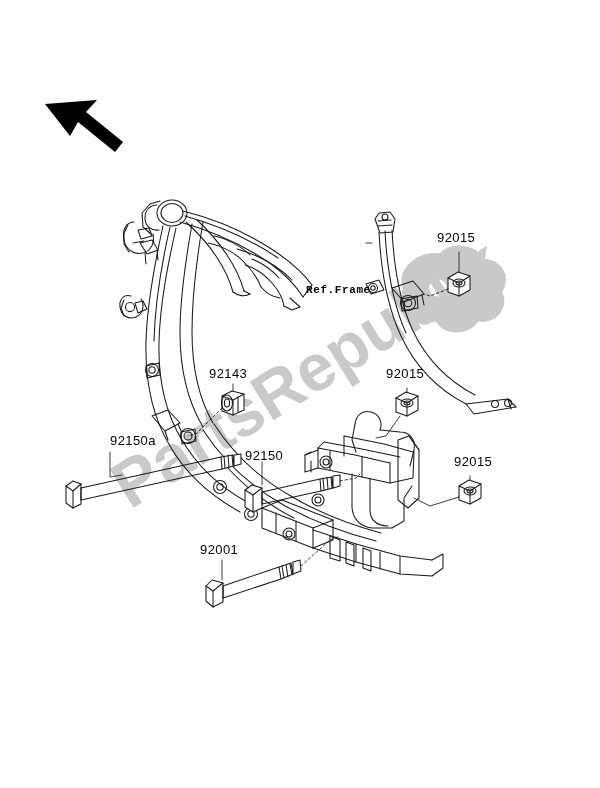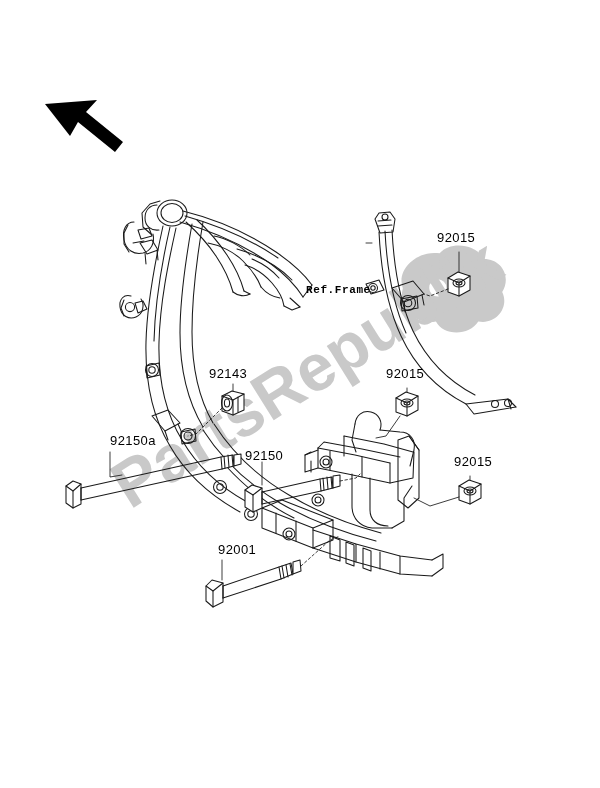--- a/index.html
+++ b/index.html
@@ -359,15 +359,15 @@
   <div class="lbl" style="left:209px; top:366px;text-align:right;">92143</div>
 
   <div class="lbl" style="left:386px; top:366px;">92015</div>
 
   <div class="lbl" style="left:84px; top:433px;margin-left:26px;">92150a</div>
 
   <div class="lbl" style="left:245px; top:448px;">92150</div>
 
   <div class="lbl" style="left:454px; top:454px;">92015</div>
 
-  <div class="lbl" style="left:218px; top:542px;">92001</div>
+  <div class="lbl" style="left:200px; top:542px;">92001</div>
 
 </div>
 
 </body></html>

